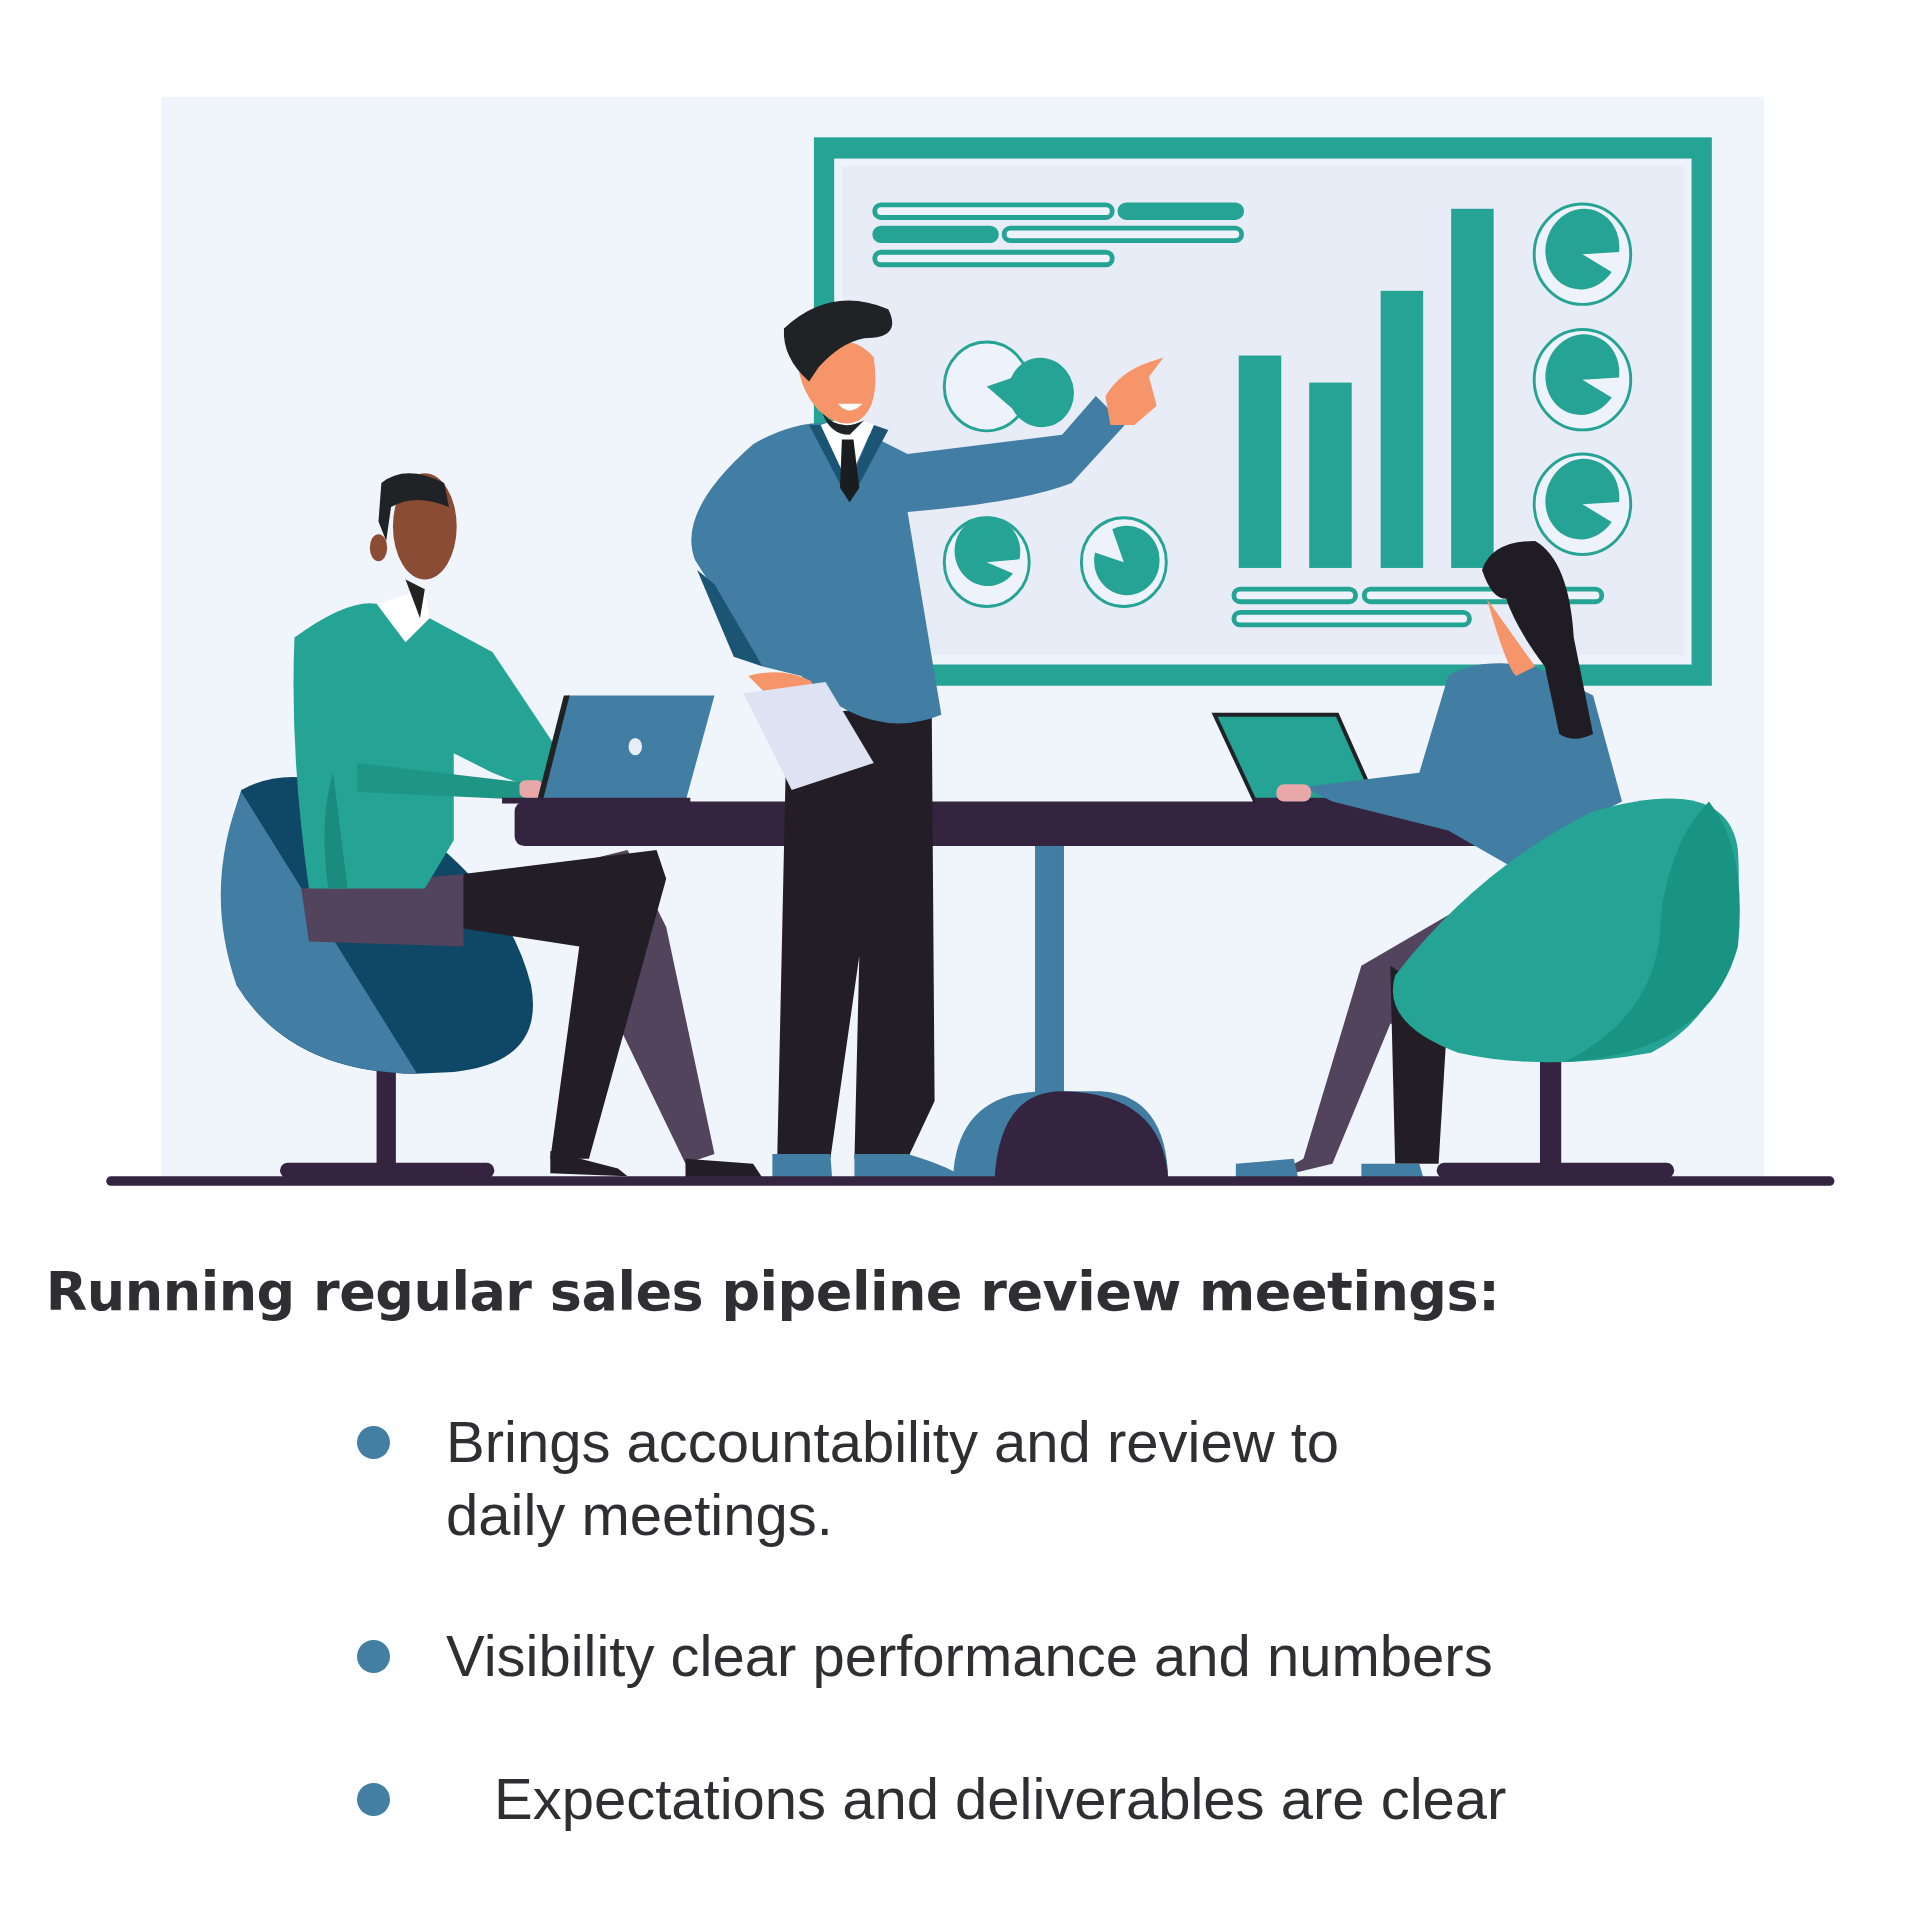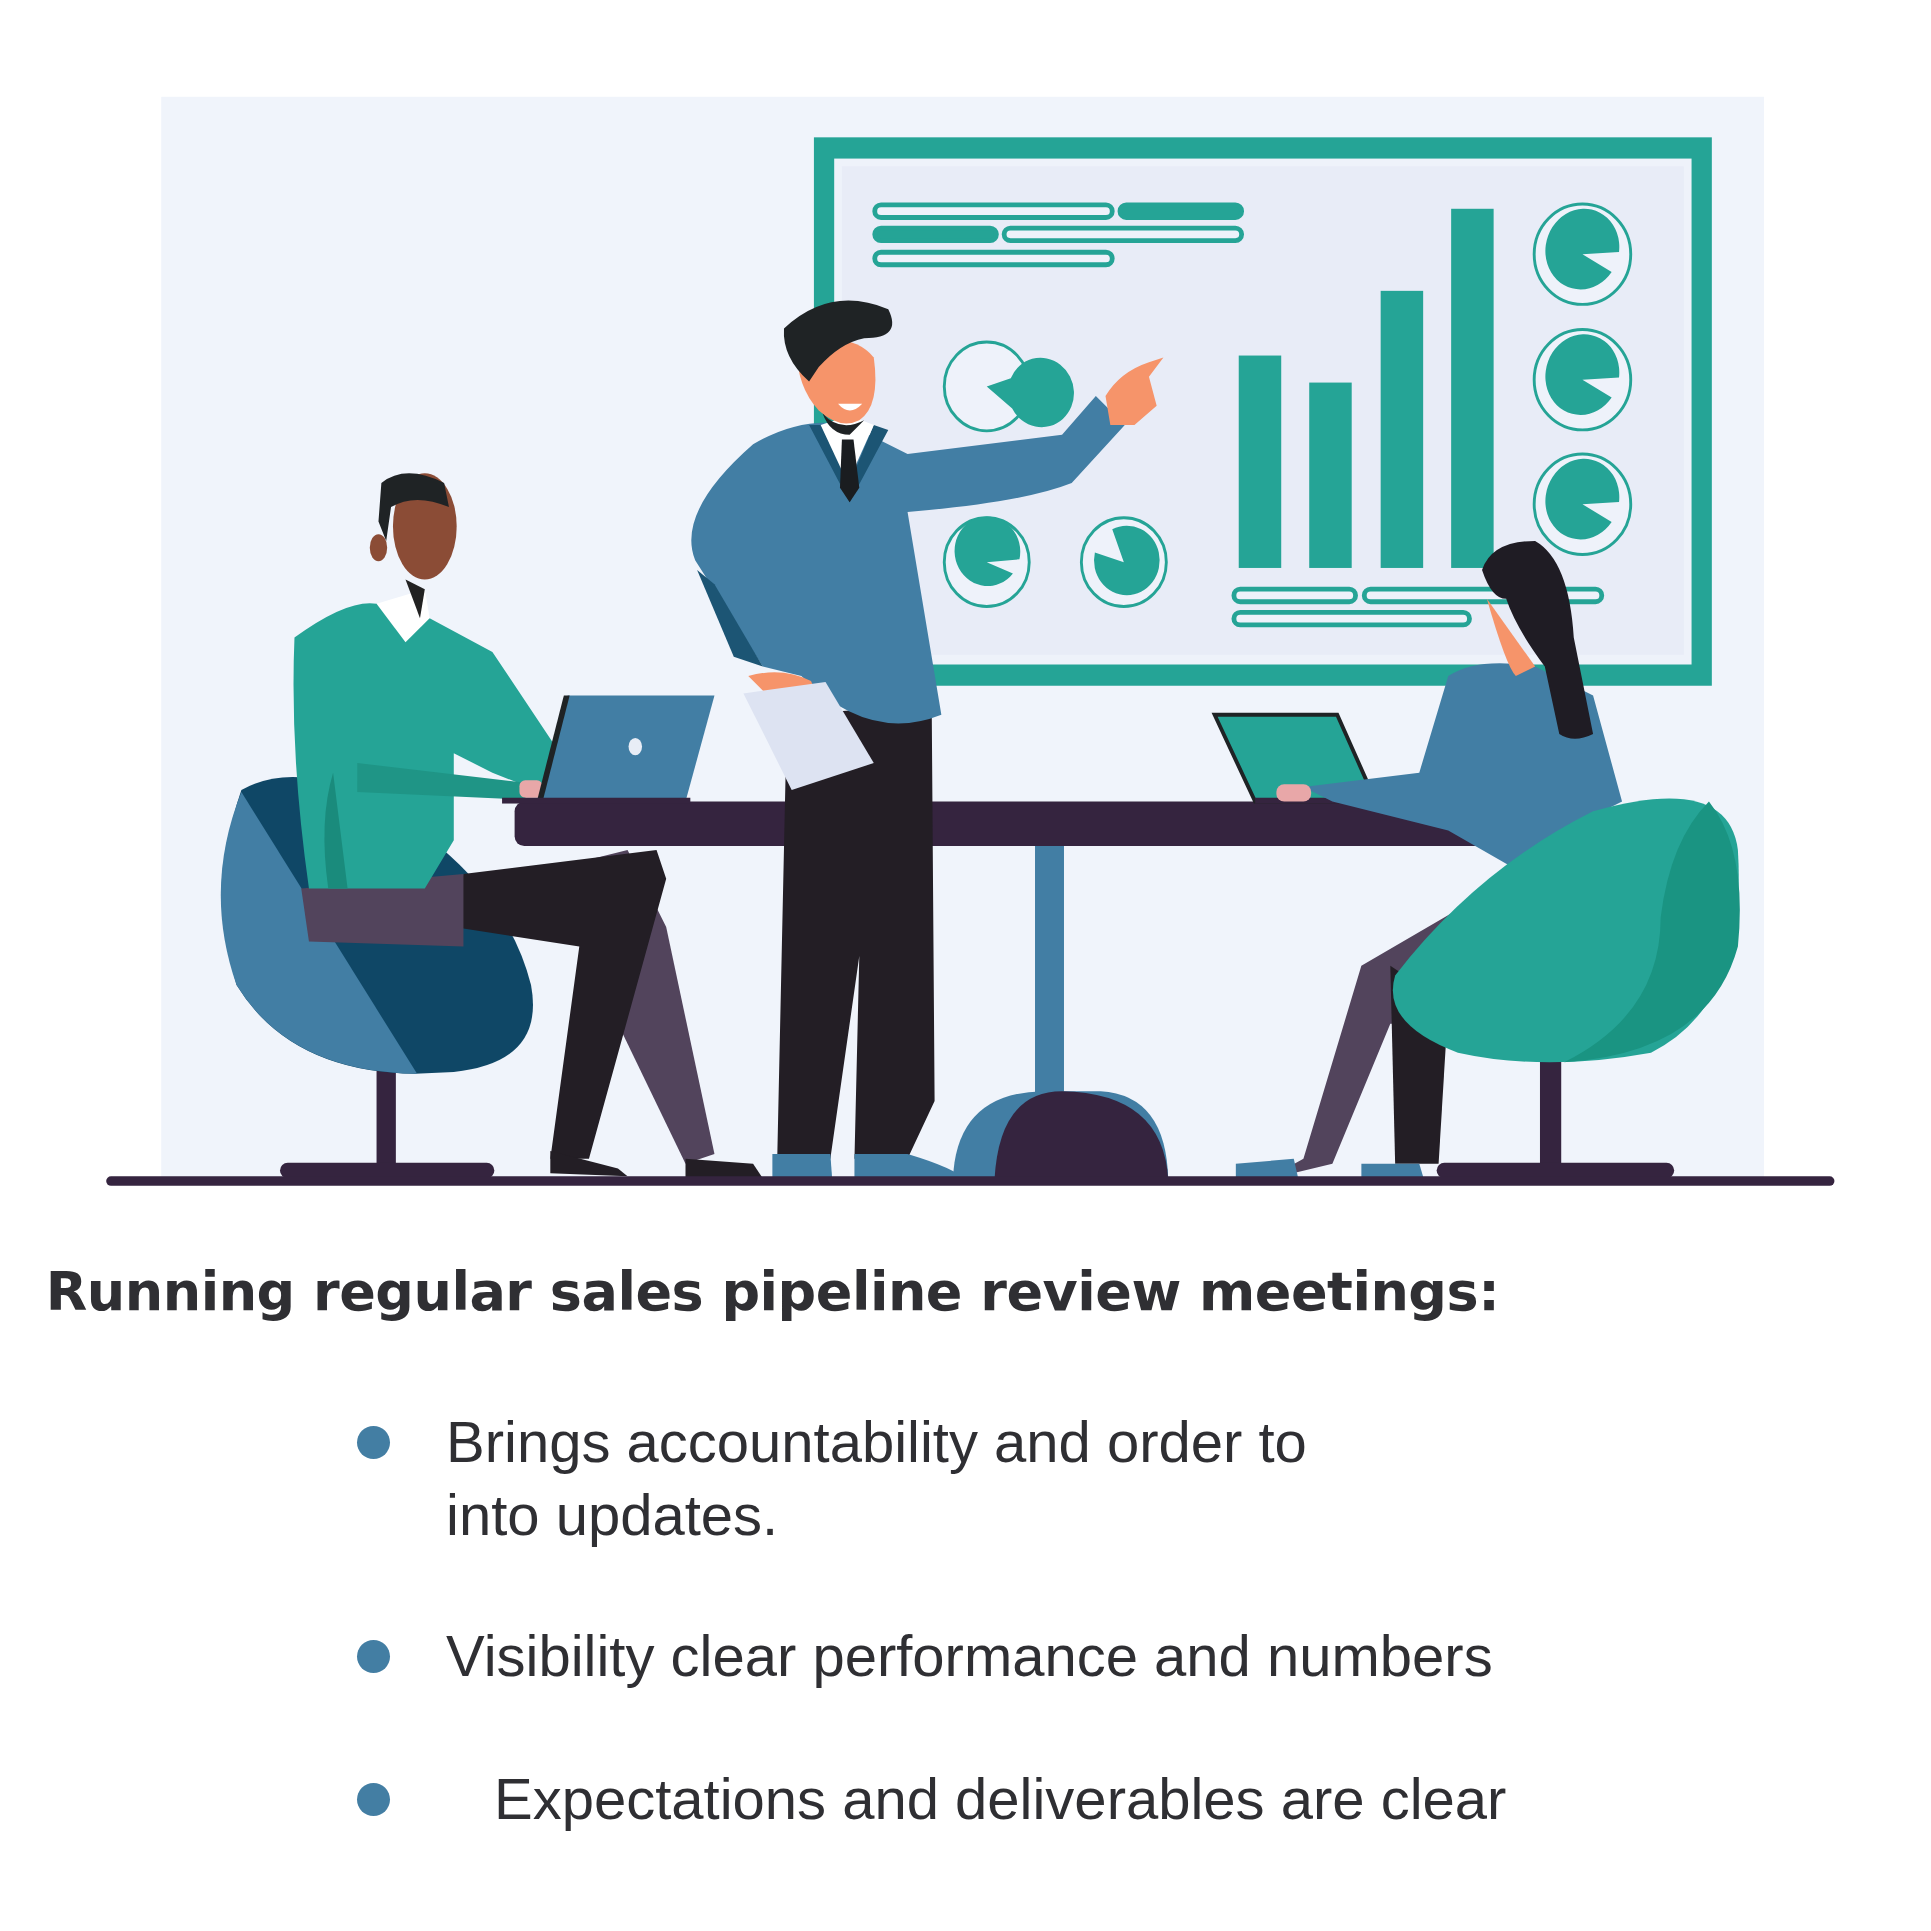--- a/index.html
+++ b/index.html
@@ -149,22 +149,22 @@
   </g>
 
   <rect x="110" y="1218" width="1790" height="10" rx="5" fill="#35243f"></rect>
 </svg>
 
 <div class="title">Running regular sales pipeline review meetings:</div>
 
 <div class="bullets">
   <div class="bullet" style="top:0px;">
     <span class="dot" style="top:21px;background:#437ea3;"></span>
-    <span class="btext" style="top:0px;">Brings accountability and order to</span>
-    <span class="btext" style="top:73px;">into updates.</span>
+    <span class="btext" style="top:0px;">Brings accountability and review to</span>
+    <span class="btext" style="top:73px;">daily meetings.</span>
   </div>
   <div class="bullet" style="top:214px;">
     <span class="dot" style="top:21px;background:#437ea3;"></span>
     <span class="btext" style="top:0px;">Visibility clear performance and numbers</span>
   </div>
   <div class="bullet" style="top:357px;">
     <span class="dot" style="top:21px;background:#437ea3;"></span>
     <span class="btext" style="top:0px;margin-left:48px;">Expectations and deliverables are clear</span>
   </div>
 </div>

